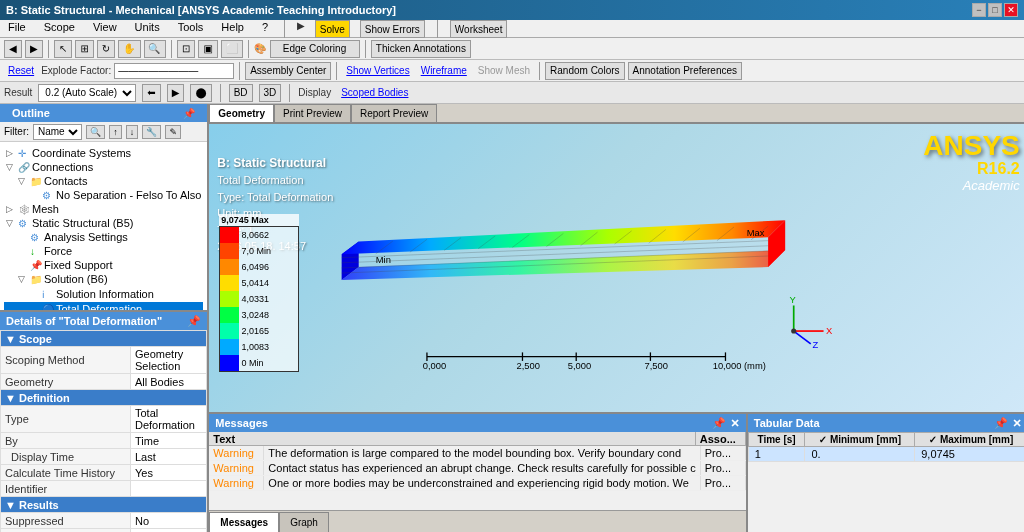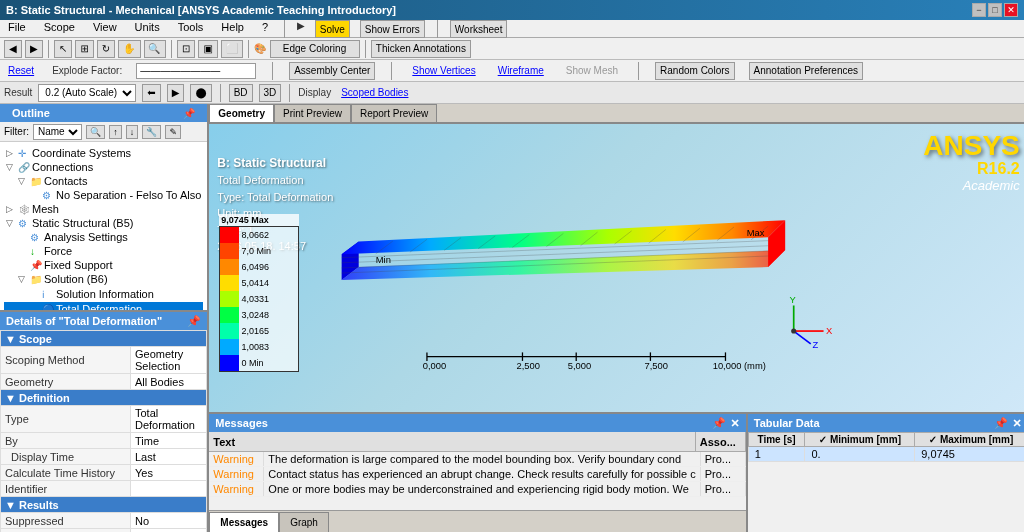--- a/index.html
+++ b/index.html
@@ -46,21 +46,21 @@
       padding: 0 4px;
       gap: 3px;
     }
     #toolbar2 {
       background: #f0f0f0;
       border-bottom: 1px solid #bbb;
       height: 22px;
       display: flex;
       align-items: center;
       padding: 0 4px;
-      gap: 14px;
+      gap: 3px;
     }
     #toolbar3 {
       background: #e8e8e8;
       border-bottom: 1px solid #bbb;
       height: 22px;
       display: flex;
       align-items: center;
       padding: 0 4px;
       gap: 6px;
     }
@@ -309,21 +309,21 @@
       font-weight: bold;
       height: 18px;
       display: flex;
       align-items: center;
       justify-content: space-between;
     }
     #messages-table-header {
       display: flex;
       background: #e0e0e0;
       border-bottom: 1px solid #aaa;
-      height: 20px;
+      height: 14px;
     }
     .msg-col-header {
       border-right: 1px solid #aaa;
       padding: 1px 4px;
       font-weight: bold;
       font-size: 10px;
       display: flex;
       align-items: center;
     }
     #messages-body {

